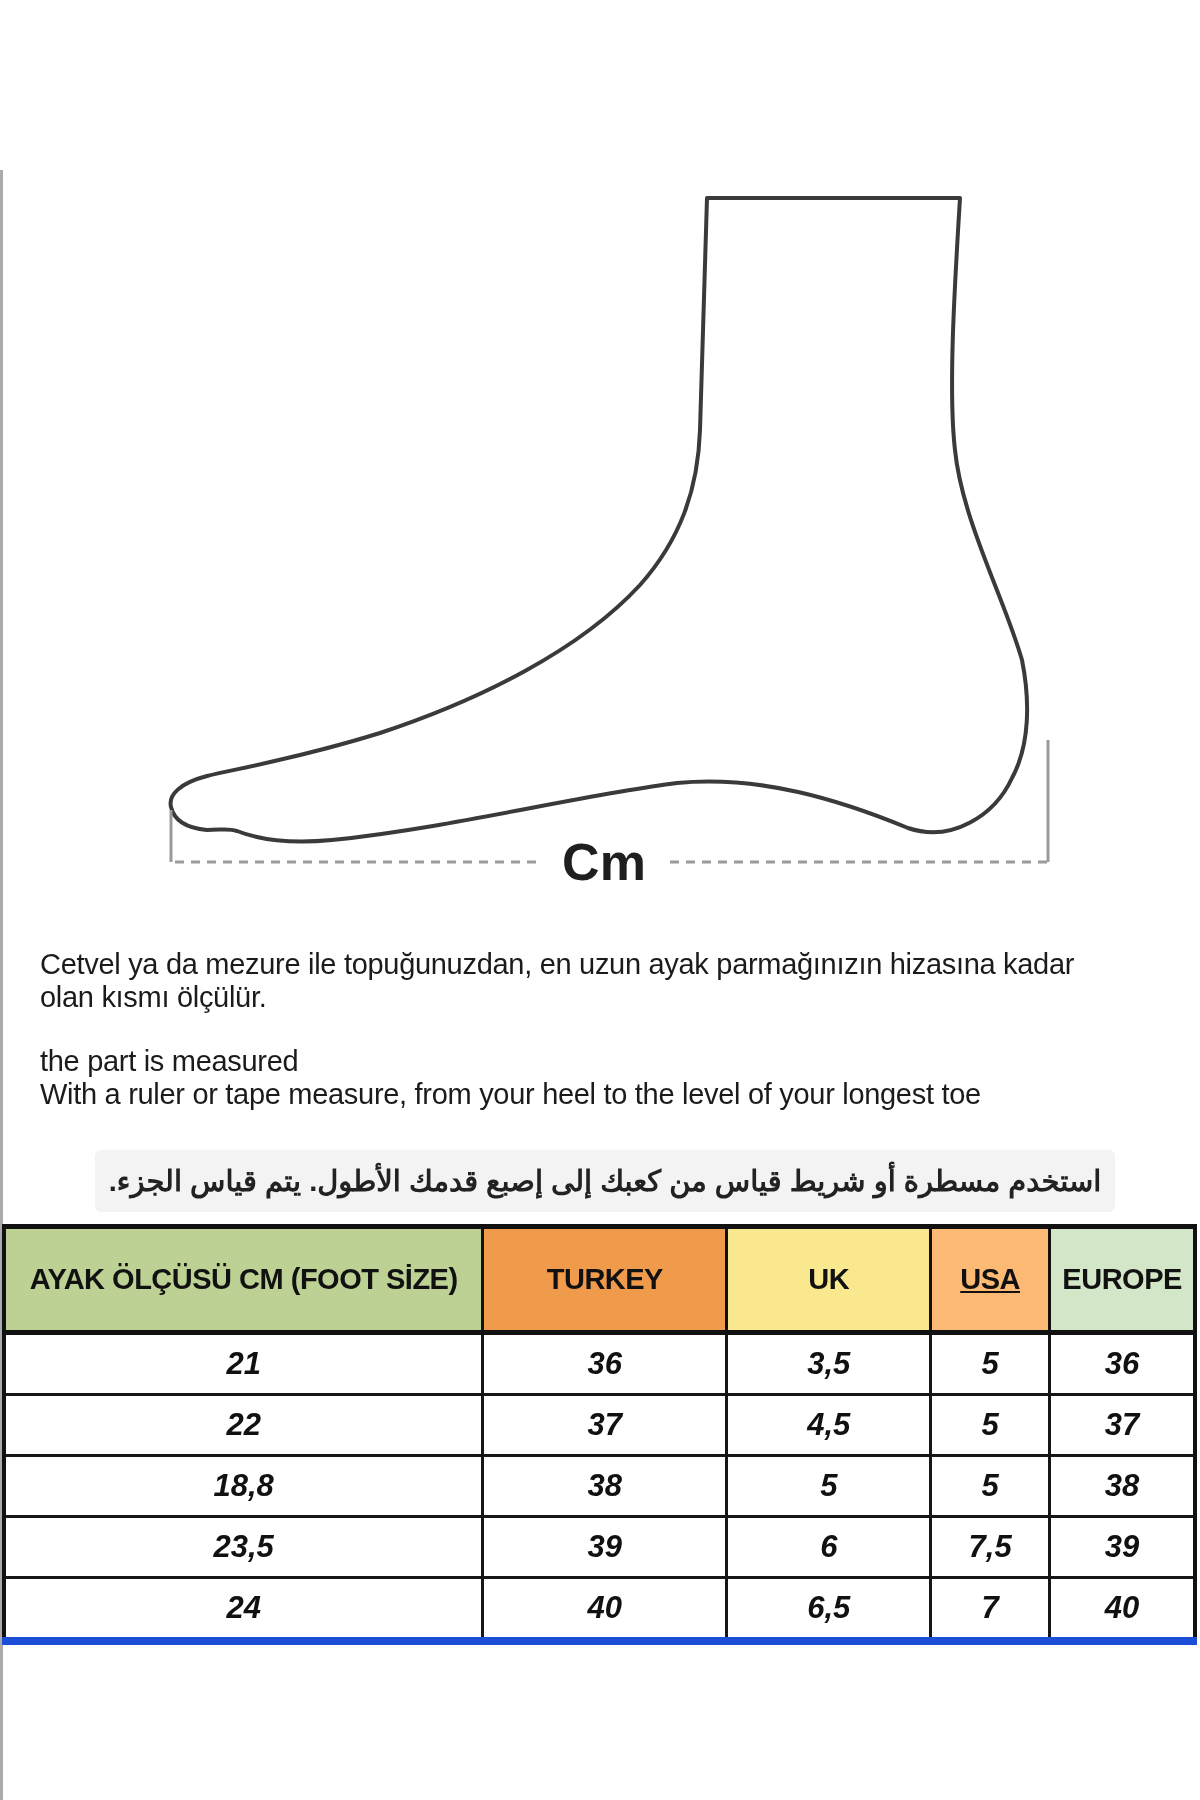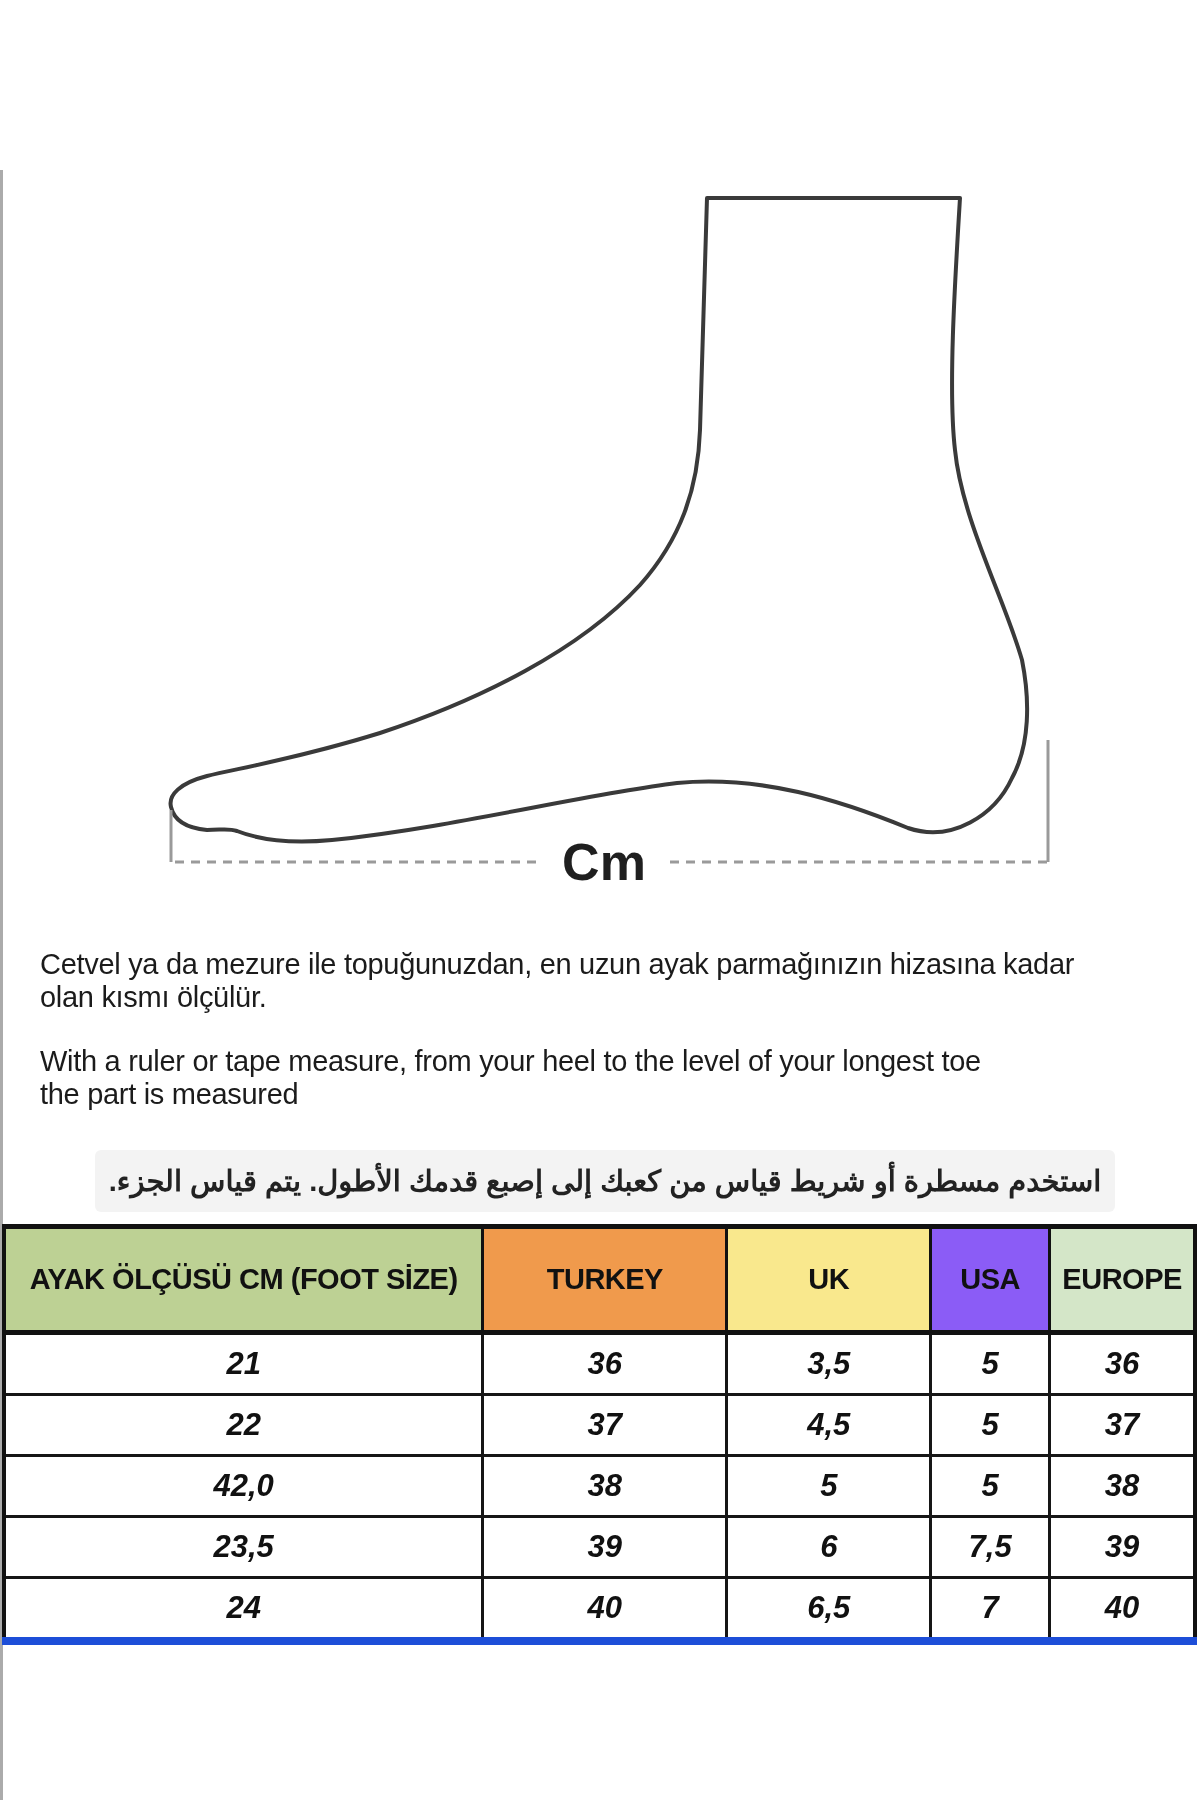--- a/index.html
+++ b/index.html
@@ -150,62 +150,62 @@
     <line class="measure-dash" x1="540" y1="712" x2="918" y2="712"></line>
     <text class="cm-label" x="474" y="730" text-anchor="middle">Cm</text>
   </svg>
 
   <div class="para para-tr">
     <div>Cetvel ya da mezure ile topuğunuzdan, en uzun ayak parmağınızın hizasına kadar</div>
     <div>olan kısmı ölçülür.</div>
   </div>
 
   <div class="para para-en">
+    <div>the part is measured</div>
     <div>With a ruler or tape measure, from your heel to the level of your longest toe</div>
-    <div>the part is measured</div>
   </div>
 
   <div class="arabic-strip">
     <span class="arabic-text">استخدم مسطرة أو شريط قياس من  كعبك إلى إصبع قدمك الأطول.  يتم قياس الجزء.</span>
   </div>
 
   <table class="size-table">
     <colgroup>
       <col style="width:40.2%">
       <col style="width:20.5%">
       <col style="width:17.1%">
       <col style="width:10.0%">
       <col style="width:12.2%">
     </colgroup>
     <thead>
       <tr>
         <th style="background-color: rgb(189, 209, 148);">AYAK ÖLÇÜSÜ CM (FOOT SİZE)</th>
         <th style="background-color: rgb(240, 154, 76);">TURKEY</th>
         <th style="background-color: rgb(249, 232, 141);">UK</th>
-        <th style="background-color: #8b5cf6;">USA</th>
+        <th style="background-color: #fdba74; text-decoration: underline;">USA</th>
         <th style="background-color: rgb(212, 230, 200);">EUROPE</th>
       </tr>
     </thead>
     <tbody>
       <tr>
         <td>21</td>
         <td>36</td>
         <td>3,5</td>
         <td>5</td>
         <td>36</td>
       </tr>
       <tr>
         <td>22</td>
         <td>37</td>
         <td>4,5</td>
         <td>5</td>
         <td>37</td>
       </tr>
       <tr>
-        <td>42,0</td>
+        <td>18,8</td>
         <td>38</td>
         <td>5</td>
         <td>5</td>
         <td>38</td>
       </tr>
       <tr>
         <td>23,5</td>
         <td>39</td>
         <td>6</td>
         <td>7,5</td>

